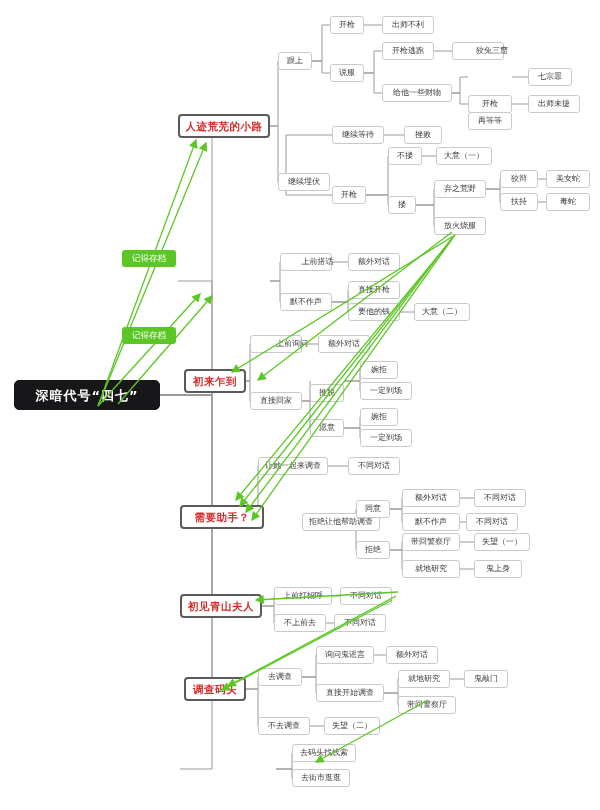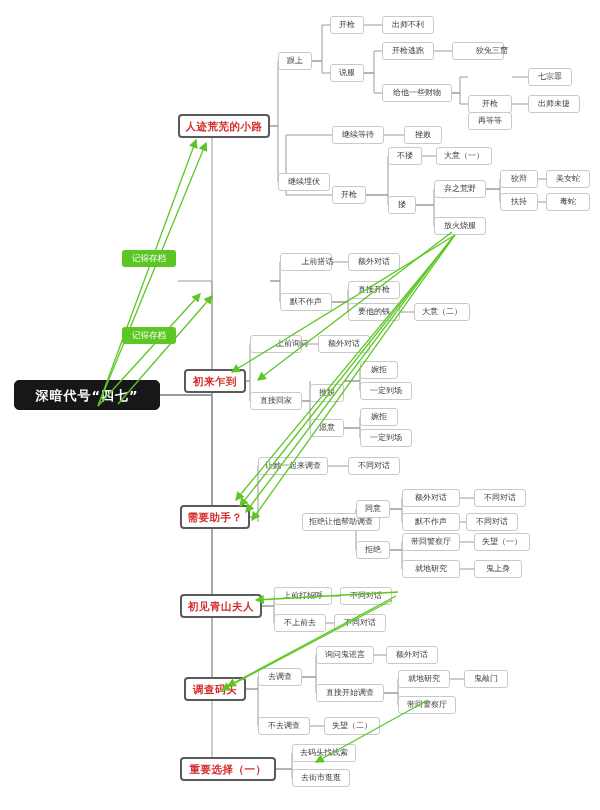--- a/index.html
+++ b/index.html
@@ -175,31 +175,28 @@
     </svg>
 <div class="node root" style="left: 14px; top: 380px; width: 146px; height: 30px;">
       <span>深暗代号“四七”</span>
     </div>
     <div class="node topic" style="left: 178px; top: 114px; width: 92px; height: 24px;">
       <span>人迹荒芜的小路</span>
     </div>
     <div class="node topic" style="left: 184px; top: 369px; width: 62px; height: 24px;">
       <span>初来乍到</span>
     </div>
-    <div class="node topic" style="left: 180px; top: 505px; width: 70px; height: 24px;">
+    <div class="node topic" style="left: 180px; top: 505px; width: 84px; height: 24px;">
       <span>需要助手？</span>
     </div>
     <div class="node topic" style="left: 180px; top: 594px; width: 82px; height: 24px;">
       <span>初见青山夫人</span>
     </div>
     <div class="node topic" style="left: 184px; top: 677px; width: 62px; height: 24px;">
       <span>调查码头</span>
-    </div>
-    <div class="node topic" style="left: 180px; top: 757px; width: 96px; height: 24px;">
-      <span>重要选择（一）</span>
     </div>
     <div class="node lvl-leaf" style="left: 278px; top: 52px; width: 34px; height: 18px;">
       <span>跟上</span>
     </div>
     <div class="node lvl-leaf" style="left: 330px; top: 16px; width: 34px; height: 18px;">
       <span>开枪</span>
     </div>
     <div class="node lvl-leaf" style="left: 382px; top: 16px; width: 52px; height: 18px;">
       <span>出师不利</span>
     </div>

